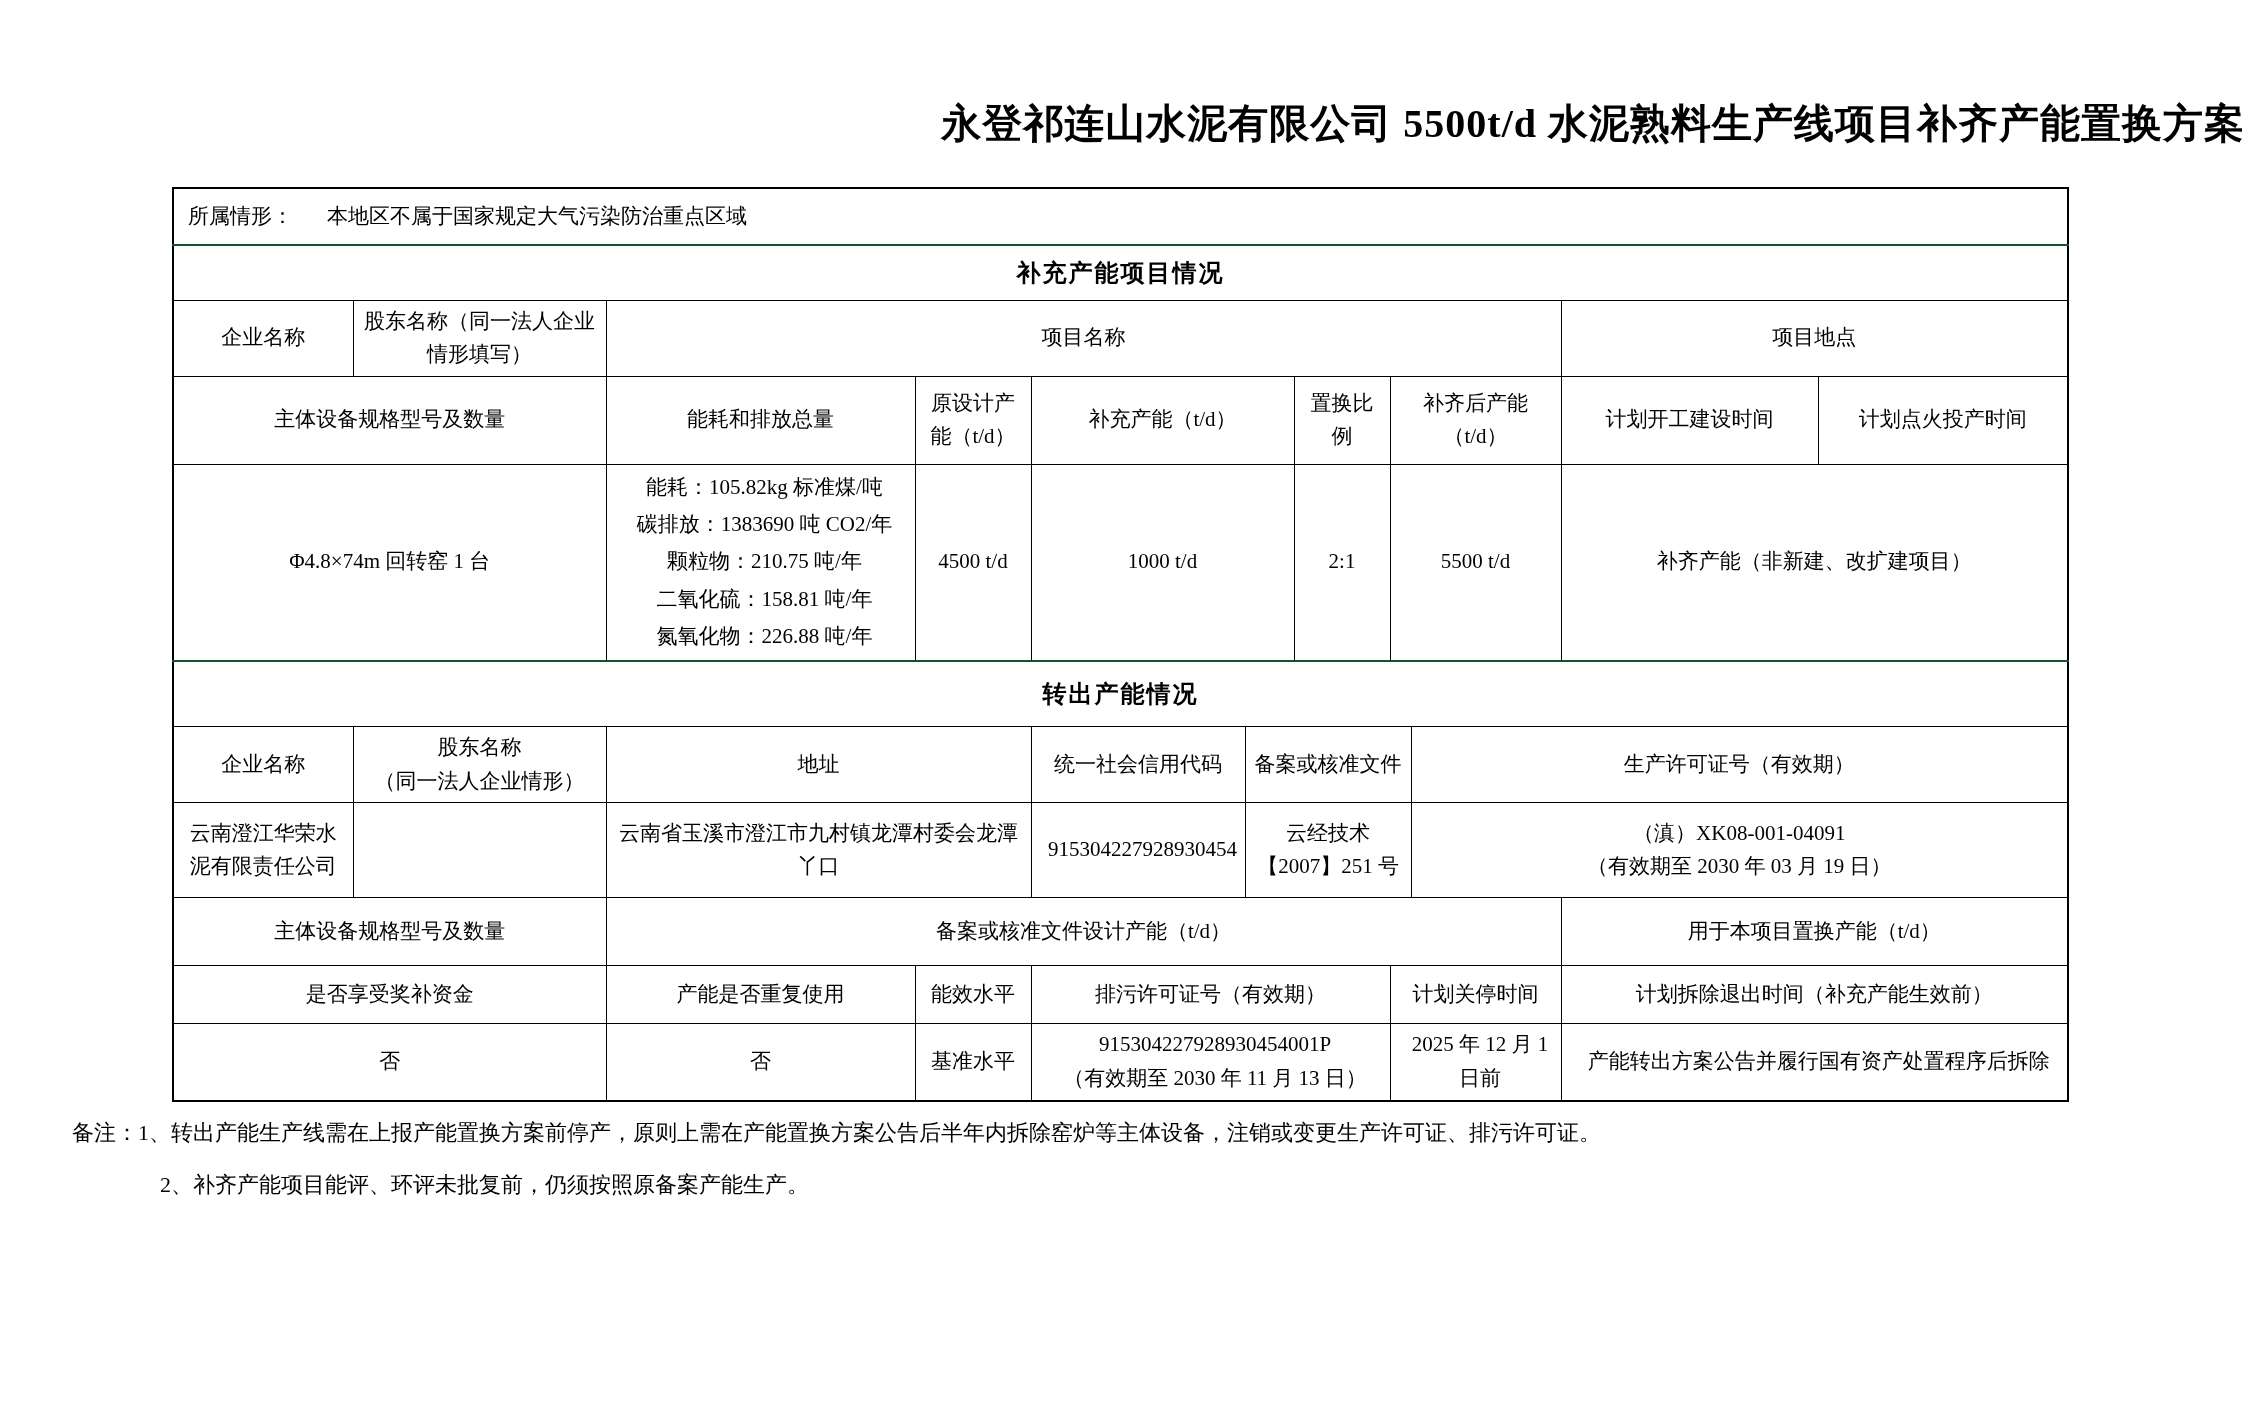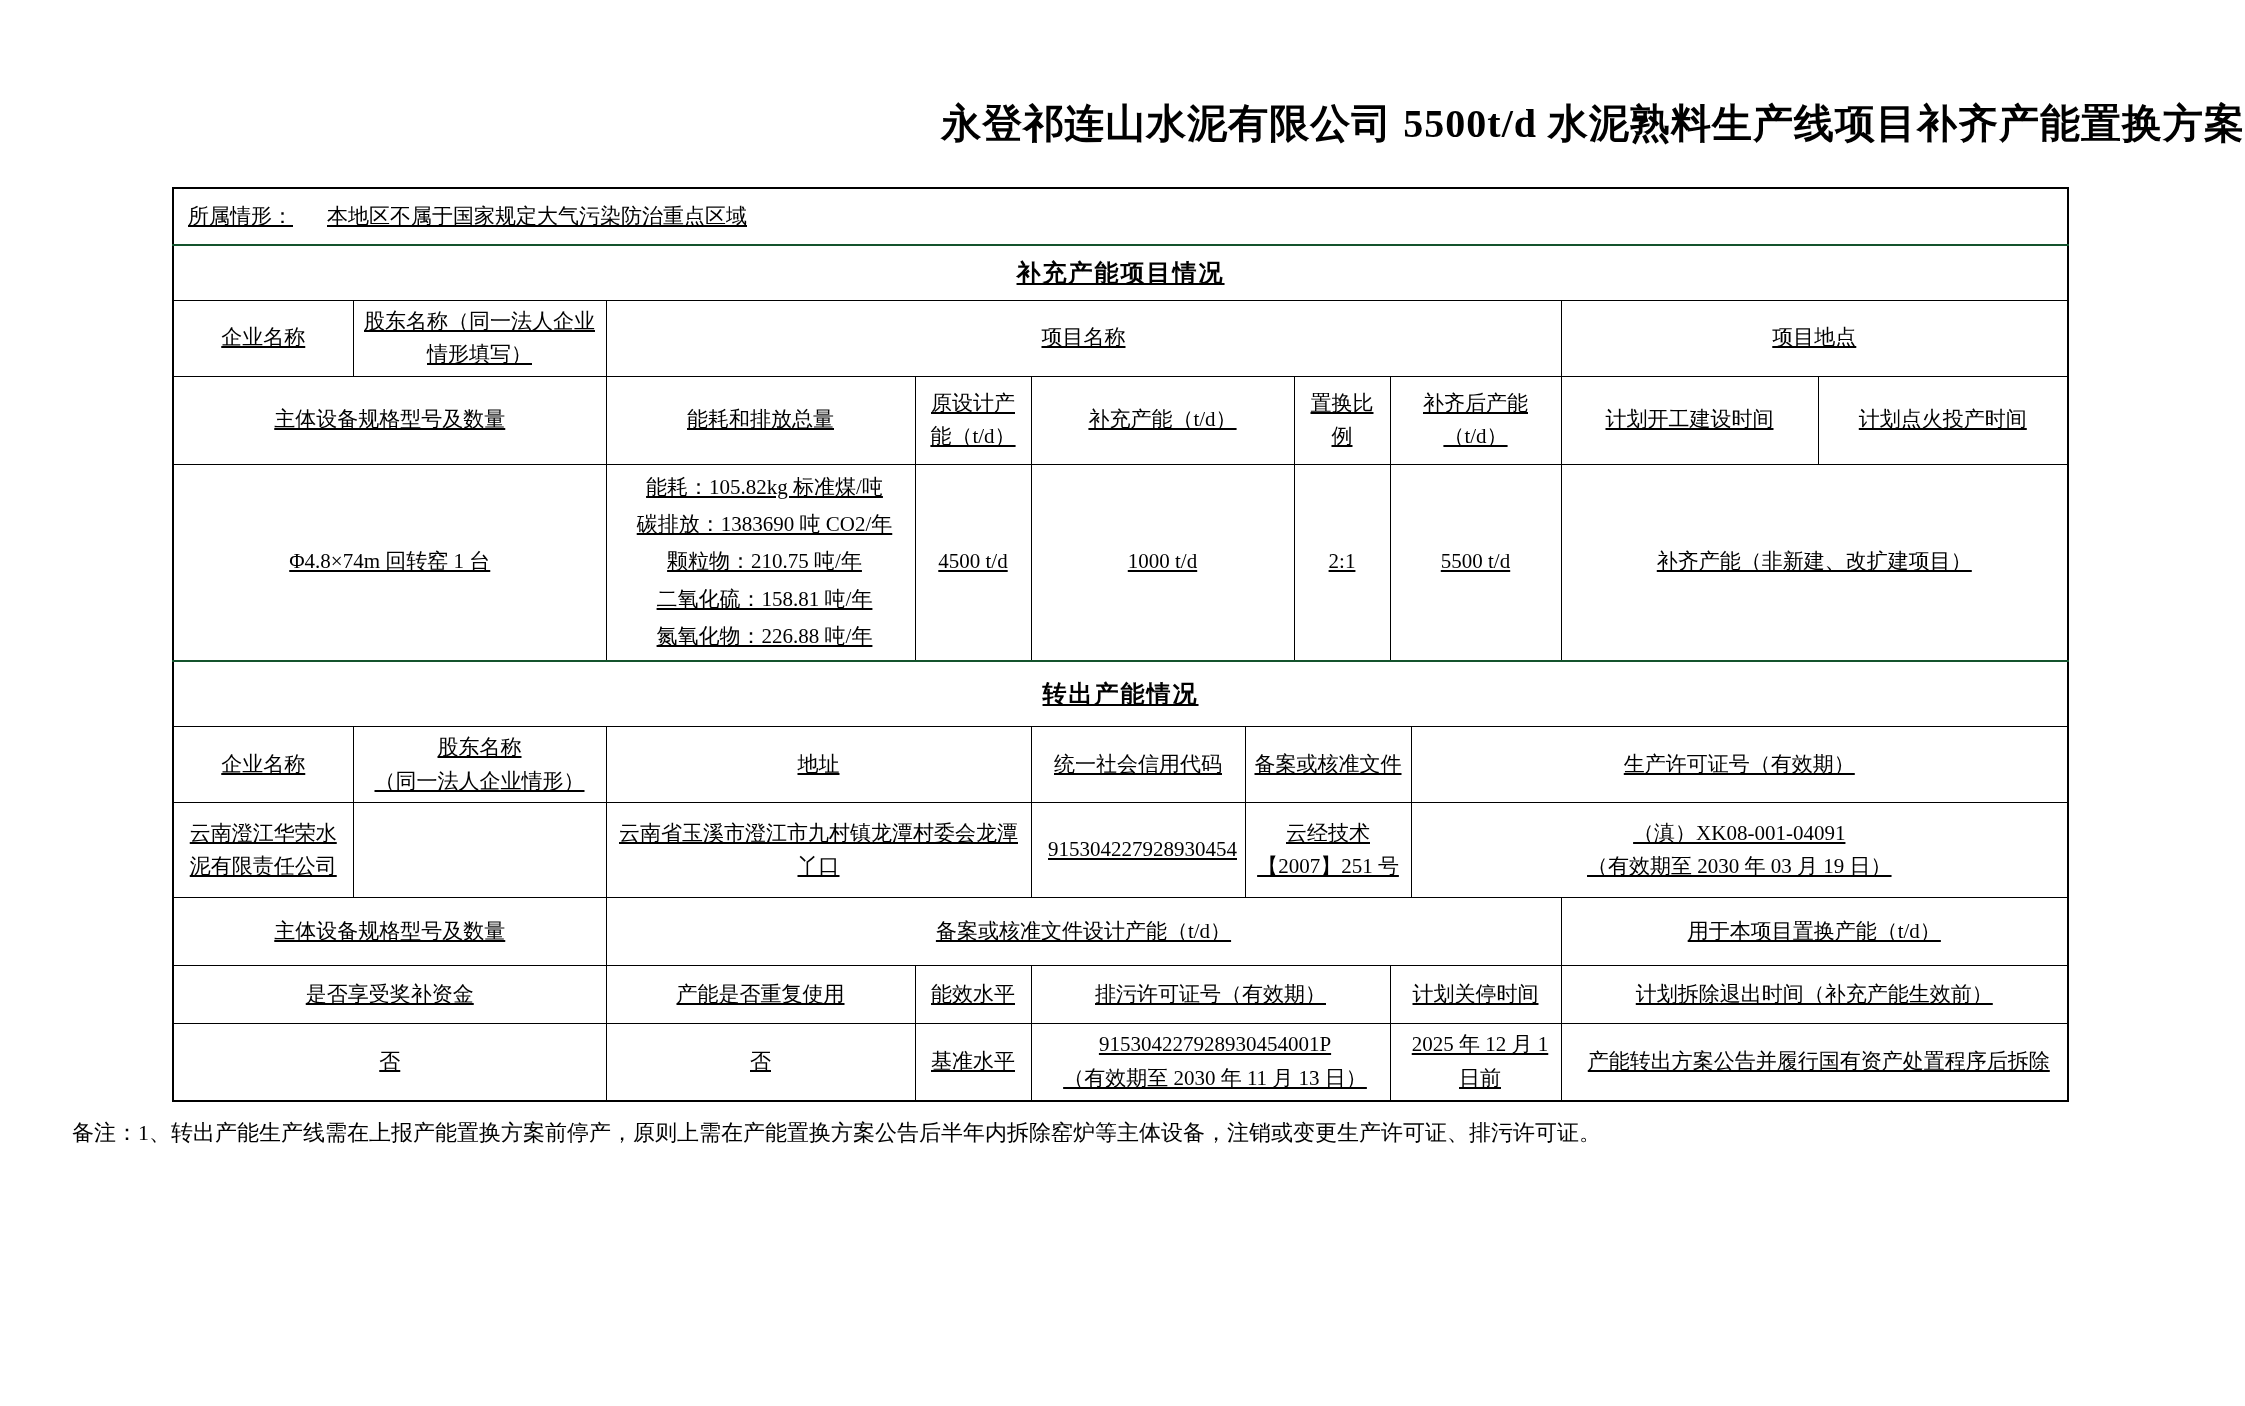--- a/index.html
+++ b/index.html
@@ -28,21 +28,20 @@
     border: 2px solid #000;
   }
   td {
     border: 1px solid #000;
     font-size: 21px;
     line-height: 1.6;
     text-align: center;
     vertical-align: middle;
     padding: 4px 6px;
     overflow: hidden;
-    text-decoration: underline;
   }
   td.left { text-align: left; padding-left: 14px; }
   td.section {
     font-weight: bold;
     font-size: 24px;
     font-family: "Liberation Sans", "DejaVu Sans", sans-serif;
     letter-spacing: 2px;
   }
   tr.thick-top td { border-top: 2px solid #14532d; }
   .preline { white-space: pre-line; }
@@ -171,13 +170,14 @@
     <td colspan="3" class="preline tight">915304227928930454001P
 （有效期至 2030 年 11 月 13 日）</td>
     <td colspan="2" class="tight">2025 年 12 月 1 日前</td>
     <td colspan="2" class="tight">产能转出方案公告并履行国有资产处置程序后拆除</td>
   </tr>
 </tbody>
   </table>
 
 <div class="notes">
   <p class="note">备注：1、转出产能生产线需在上报产能置换方案前停产，原则上需在产能置换方案公告后半年内拆除窑炉等主体设备，注销或变更生产许可证、排污许可证。</p>
+  <p class="note indent">2、补齐产能项目能评、环评未批复前，仍须按照原备案产能生产。</p>
 </div>
 
 </body></html>

